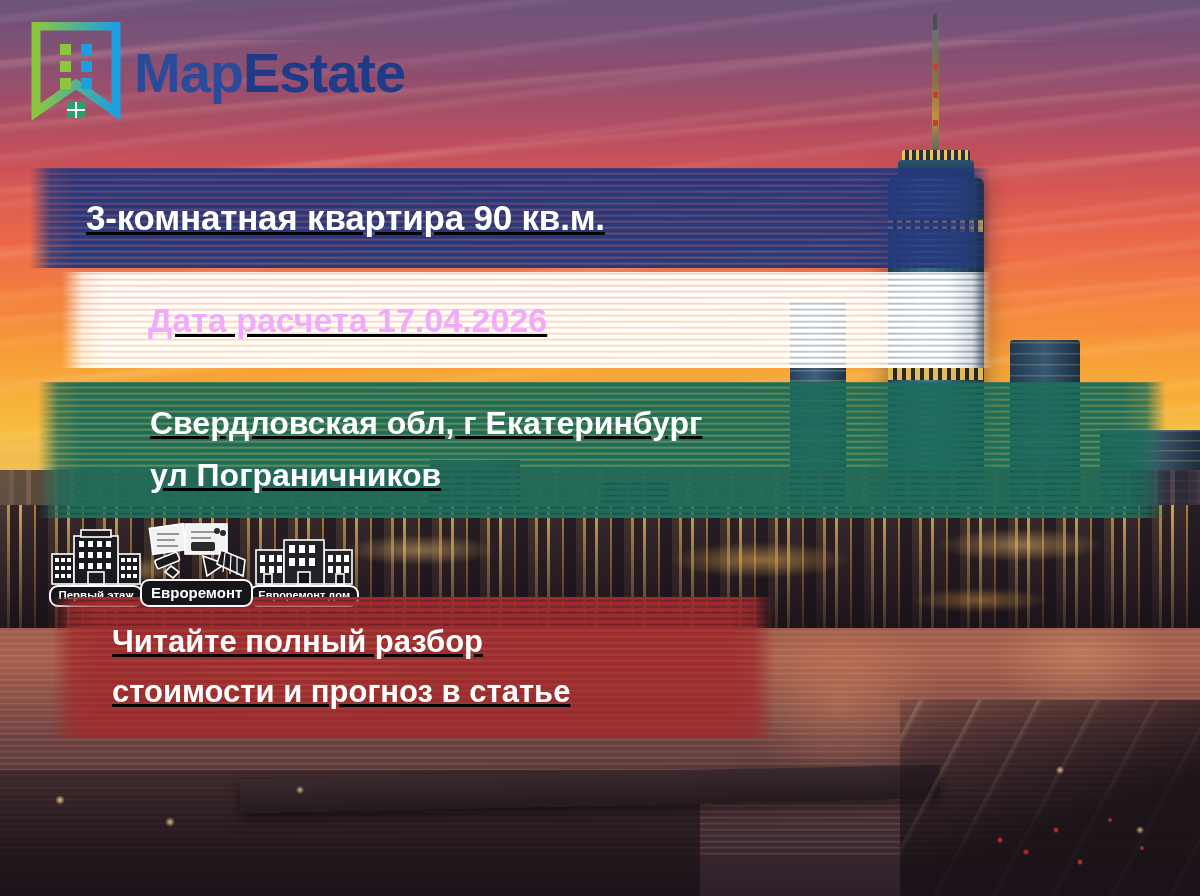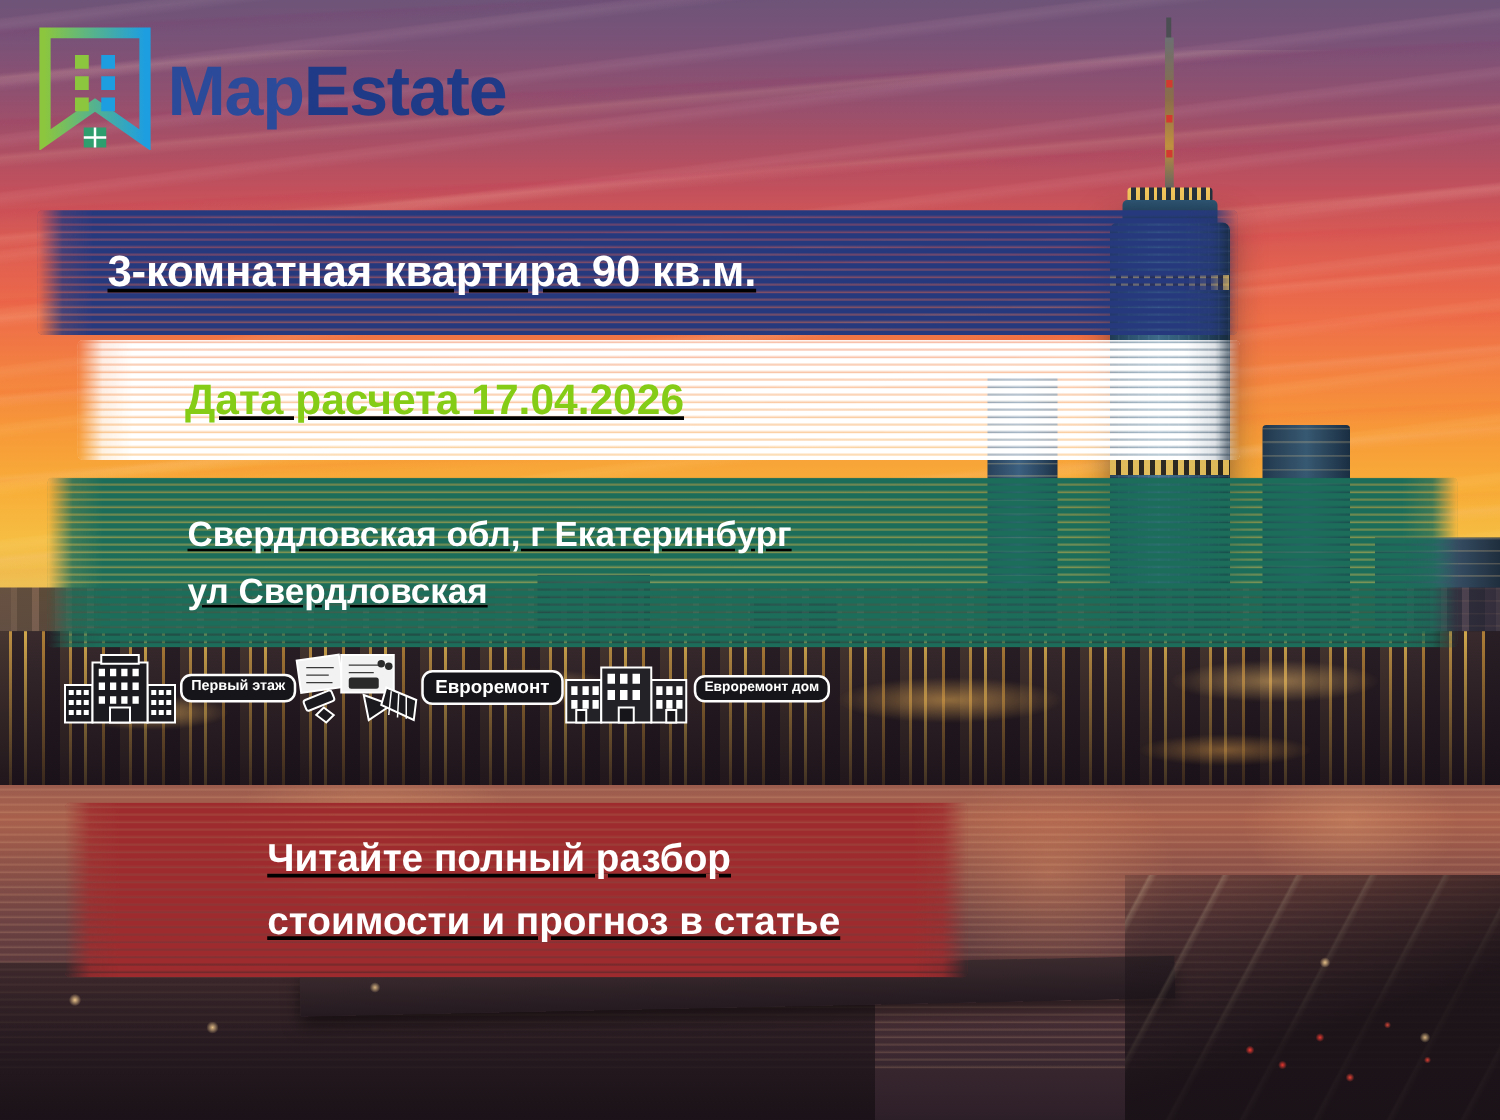--- a/index.html
+++ b/index.html
@@ -310,40 +310,40 @@
     font-weight: bold;
     letter-spacing: -.2px;
     white-space: nowrap;
   }
 
   
   #band-date { left: 62px; top: 272px; width: 930px; height: 96px; }
   #band-date .slab { background: #ffffff; }
   #band-date .content { padding-left: 86px; }
   .date-text {
-    color: #84cc16;
+    color: #f0abfc;
     font-size: 34px;
     font-weight: bold;
     white-space: nowrap;
   }
 
   
   #band-address { left: 38px; top: 382px; width: 1128px; height: 136px; }
   #band-address .slab { background: #1c6d5a; }
   #band-address .content { padding-left: 112px; }
   .addr-line {
     color: #ffffff;
-    font-size: 28px;
+    font-size: 32px;
     font-weight: bold;
     line-height: 1.62;
     white-space: nowrap;
   }
 
   
-  #band-cta { left: 52px; top: 642px; width: 722px; height: 140px; align-items: center; }
+  #band-cta { left: 52px; top: 597px; width: 722px; height: 140px; }
   #band-cta .slab { background: #9e2c2e; }
   #band-cta .content { padding-left: 60px; }
   .cta-line {
     color: #ffffff;
     font-size: 31px;
     font-weight: bold;
     line-height: 1.6;
     white-space: nowrap;
   }
 
@@ -358,21 +358,21 @@
     color: #1d7fd8;
     font-size: 17.5px;
     font-weight: bold;
     letter-spacing: 1.1px;
     margin-top: 2px;
     white-space: nowrap;
   }
 
   
   .badges { position: absolute; left: 48px; top: 520px; display: flex; align-items: flex-end; }
-  .badge { position: relative; display: flex; align-items: center; }
+  .badge { position: relative; display: flex; flex-direction: column; align-items: center; }
   .badge .art { display: block; }
   .badge .pill {
     margin-top: -5px;
     background: #16161a;
     border: 2px solid #fdfdfd;
     border-radius: 9px;
     color: #ffffff;
     font-size: 11.5px;
     font-weight: bold;
     padding: 3px 7px 4px;
@@ -460,21 +460,21 @@
     <div class="slab"></div>
     <div class="content">
       <div class="date-text">Дата расчета 17.04.2026</div>
     </div>
   </div>
 
   <div class="band" id="band-address">
     <div class="slab"></div>
     <div class="content">
       <div class="addr-line">Свердловская обл, г Екатеринбург</div>
-      <div class="addr-line">ул Свердловская</div>
+      <div class="addr-line">ул Пограничников</div>
     </div>
   </div>
 
   <div class="badges">
 
     <div class="badge" id="badge-floor">
       <svg class="art" width="96" height="62" viewBox="0 0 96 62">
         <g stroke="#ffffff" stroke-width="1.6" fill="#1b1b1f">
           <rect x="4" y="26" width="22" height="30"></rect>
           <rect x="70" y="26" width="22" height="30"></rect>

